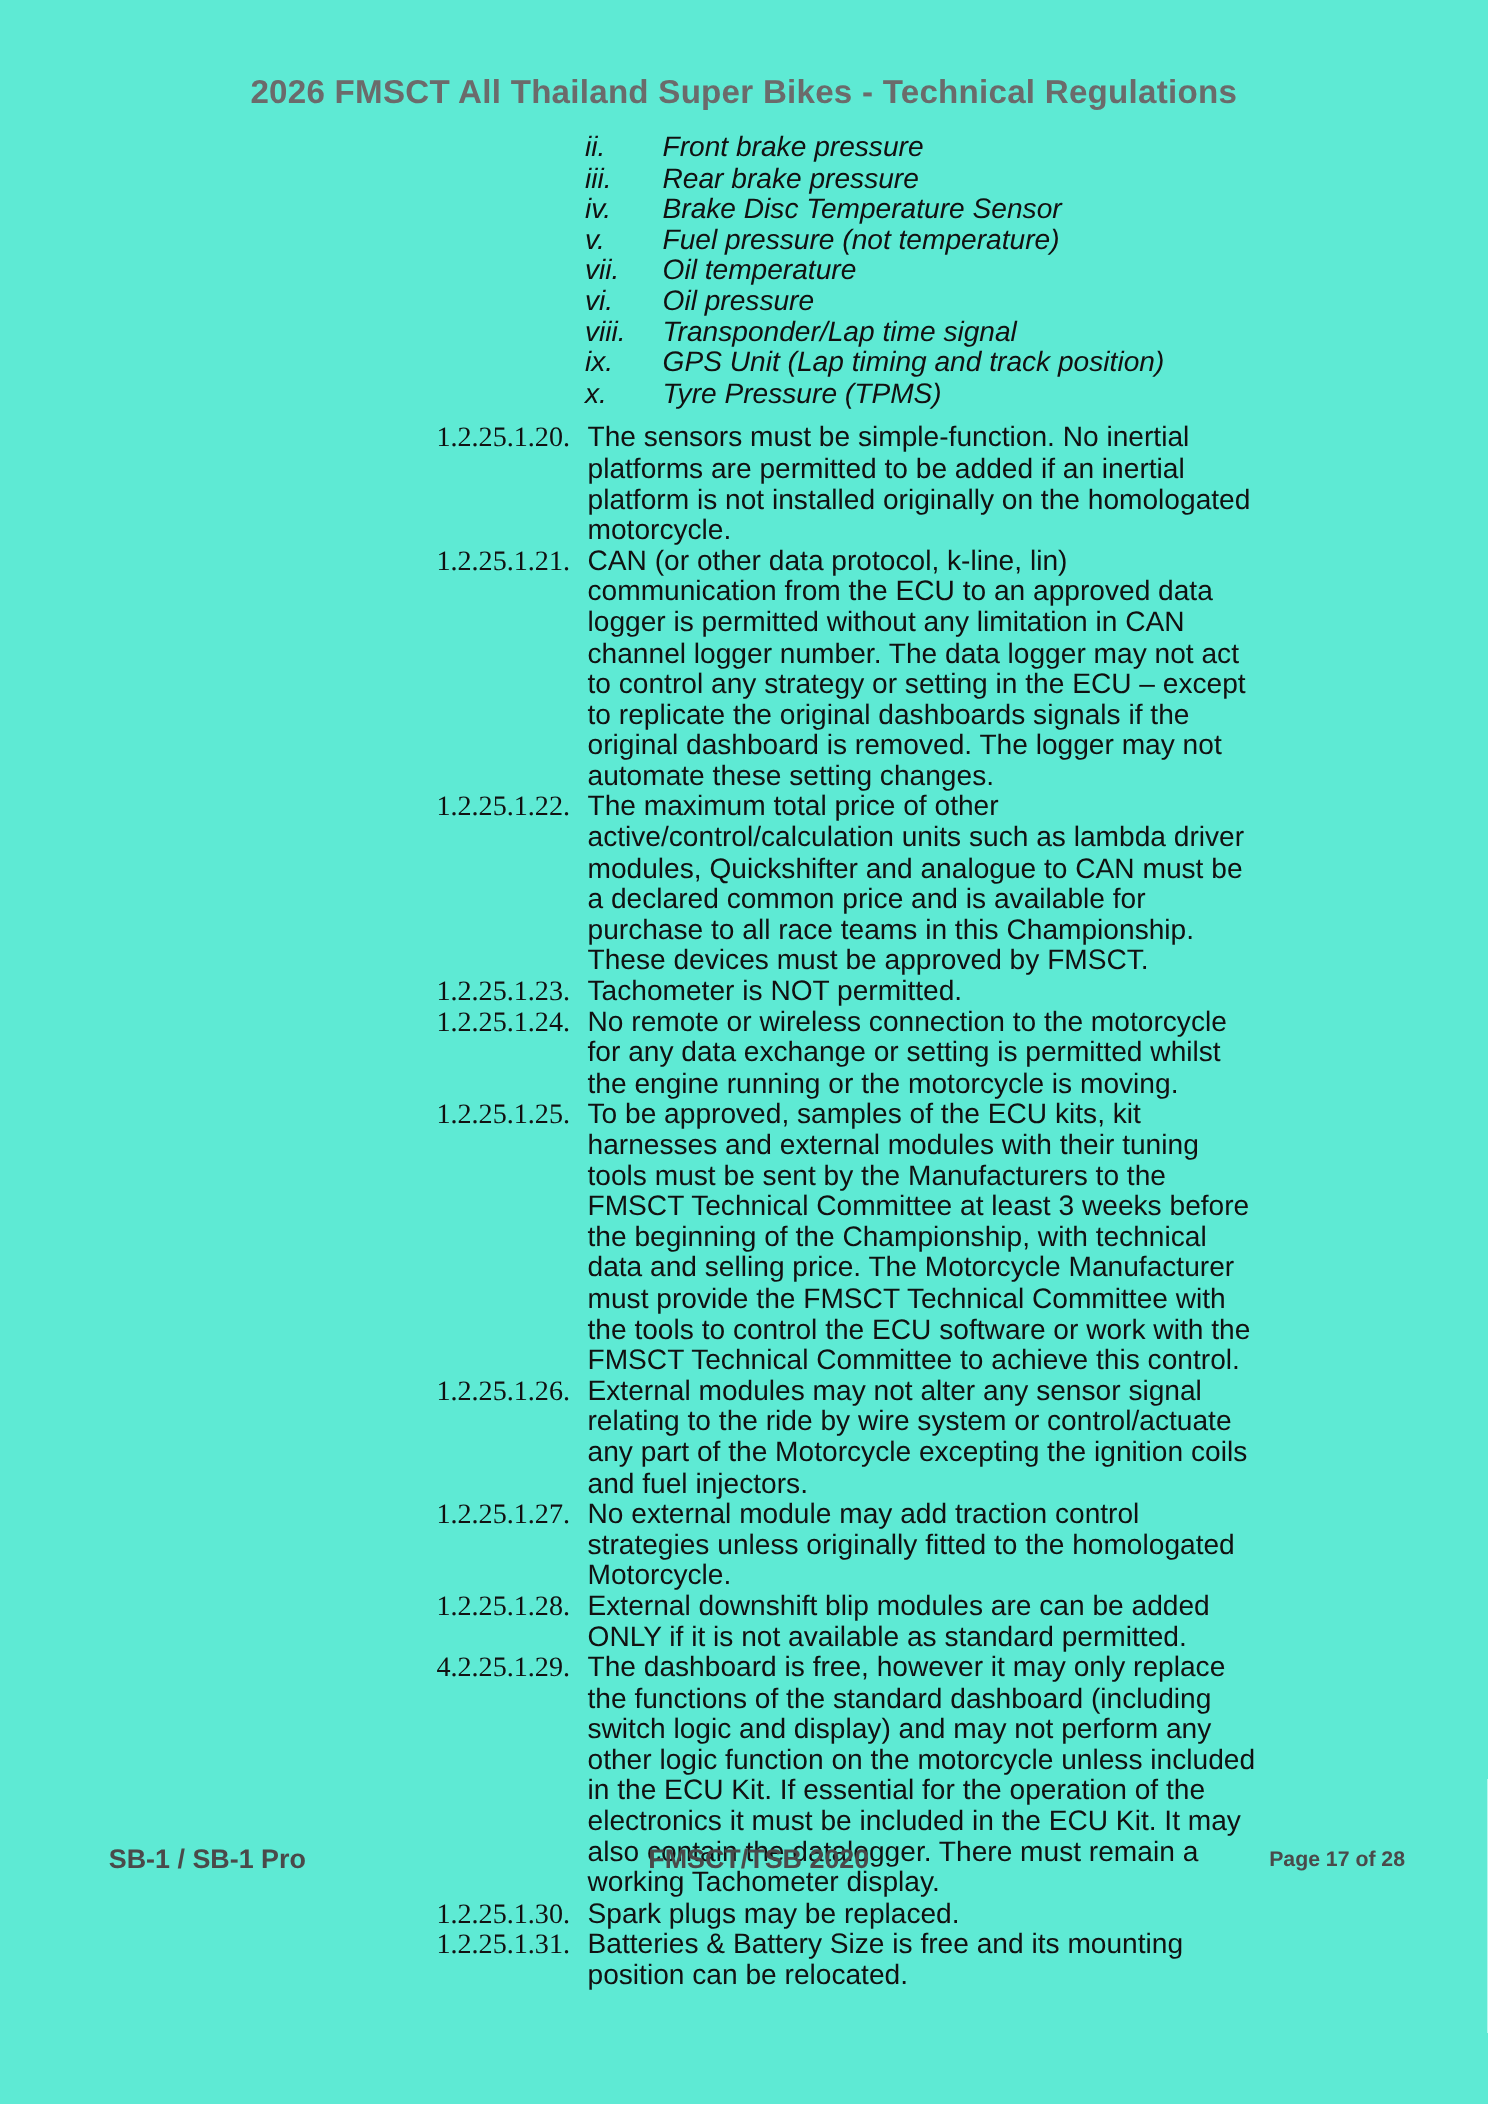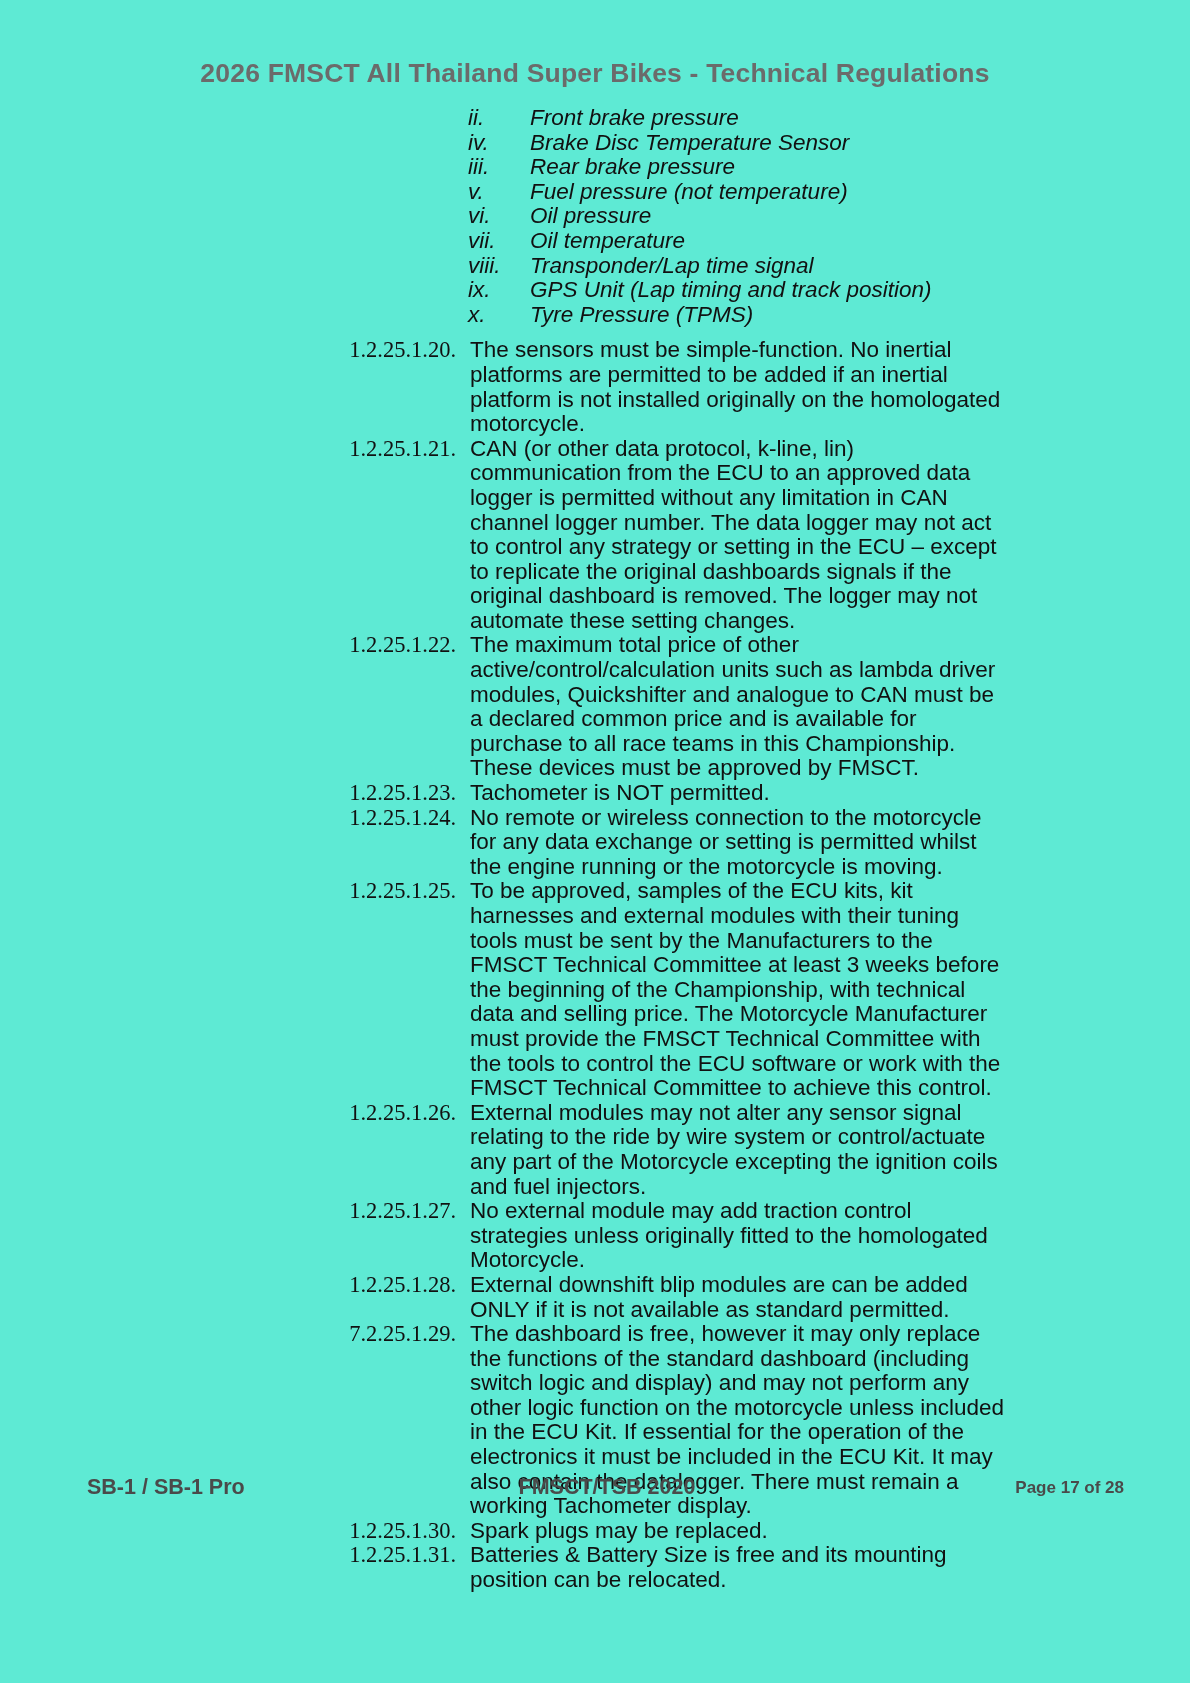--- a/index.html
+++ b/index.html
@@ -149,40 +149,40 @@
   </div>
 
   <div class="content">
 
     <ul class="roman-list">
       <li class="roman-row">
         <span class="num">ii.</span>
         <span class="txt">Front brake pressure</span>
       </li>
       <li class="roman-row">
+        <span class="num">iii.</span>
+        <span class="txt">Rear brake pressure</span>
+      </li>
+      <li class="roman-row">
         <span class="num">iv.</span>
         <span class="txt">Brake Disc Temperature Sensor</span>
       </li>
       <li class="roman-row">
-        <span class="num">iii.</span>
-        <span class="txt">Rear brake pressure</span>
-      </li>
-      <li class="roman-row">
         <span class="num">v.</span>
         <span class="txt">Fuel pressure (not temperature)</span>
       </li>
       <li class="roman-row">
+        <span class="num">vii.</span>
+        <span class="txt">Oil temperature</span>
+      </li>
+      <li class="roman-row">
         <span class="num">vi.</span>
         <span class="txt">Oil pressure</span>
       </li>
       <li class="roman-row">
-        <span class="num">vii.</span>
-        <span class="txt">Oil temperature</span>
-      </li>
-      <li class="roman-row">
         <span class="num">viii.</span>
         <span class="txt">Transponder/Lap time signal</span>
       </li>
       <li class="roman-row">
         <span class="num">ix.</span>
         <span class="txt">GPS Unit (Lap timing and track position)</span>
       </li>
       <li class="roman-row">
         <span class="num">x.</span>
         <span class="txt">Tyre Pressure (TPMS)</span>
@@ -220,21 +220,21 @@
       </li>
       <li class="clause-row">
         <span class="cnum">1.2.25.1.27.</span>
         <span class="ctext">No external module may add traction control strategies unless originally fitted to the homologated Motorcycle.</span>
       </li>
       <li class="clause-row">
         <span class="cnum">1.2.25.1.28.</span>
         <span class="ctext">External downshift blip modules are can be added ONLY if it is not available as standard permitted.</span>
       </li>
       <li class="clause-row">
-        <span class="cnum">7.2.25.1.29.</span>
+        <span class="cnum">4.2.25.1.29.</span>
         <span class="ctext">The dashboard is free, however it may only replace the functions of the standard dashboard (including switch logic and display) and may not perform any other logic function on the motorcycle unless included in the ECU Kit. If essential for the operation of the electronics it must be included in the ECU Kit. It may also contain the datalogger. There must remain a working Tachometer display.</span>
       </li>
       <li class="clause-row">
         <span class="cnum">1.2.25.1.30.</span>
         <span class="ctext">Spark plugs may be replaced.</span>
       </li>
       <li class="clause-row">
         <span class="cnum">1.2.25.1.31.</span>
         <span class="ctext">Batteries &amp; Battery Size is free and its mounting position can be relocated.</span>
       </li>

